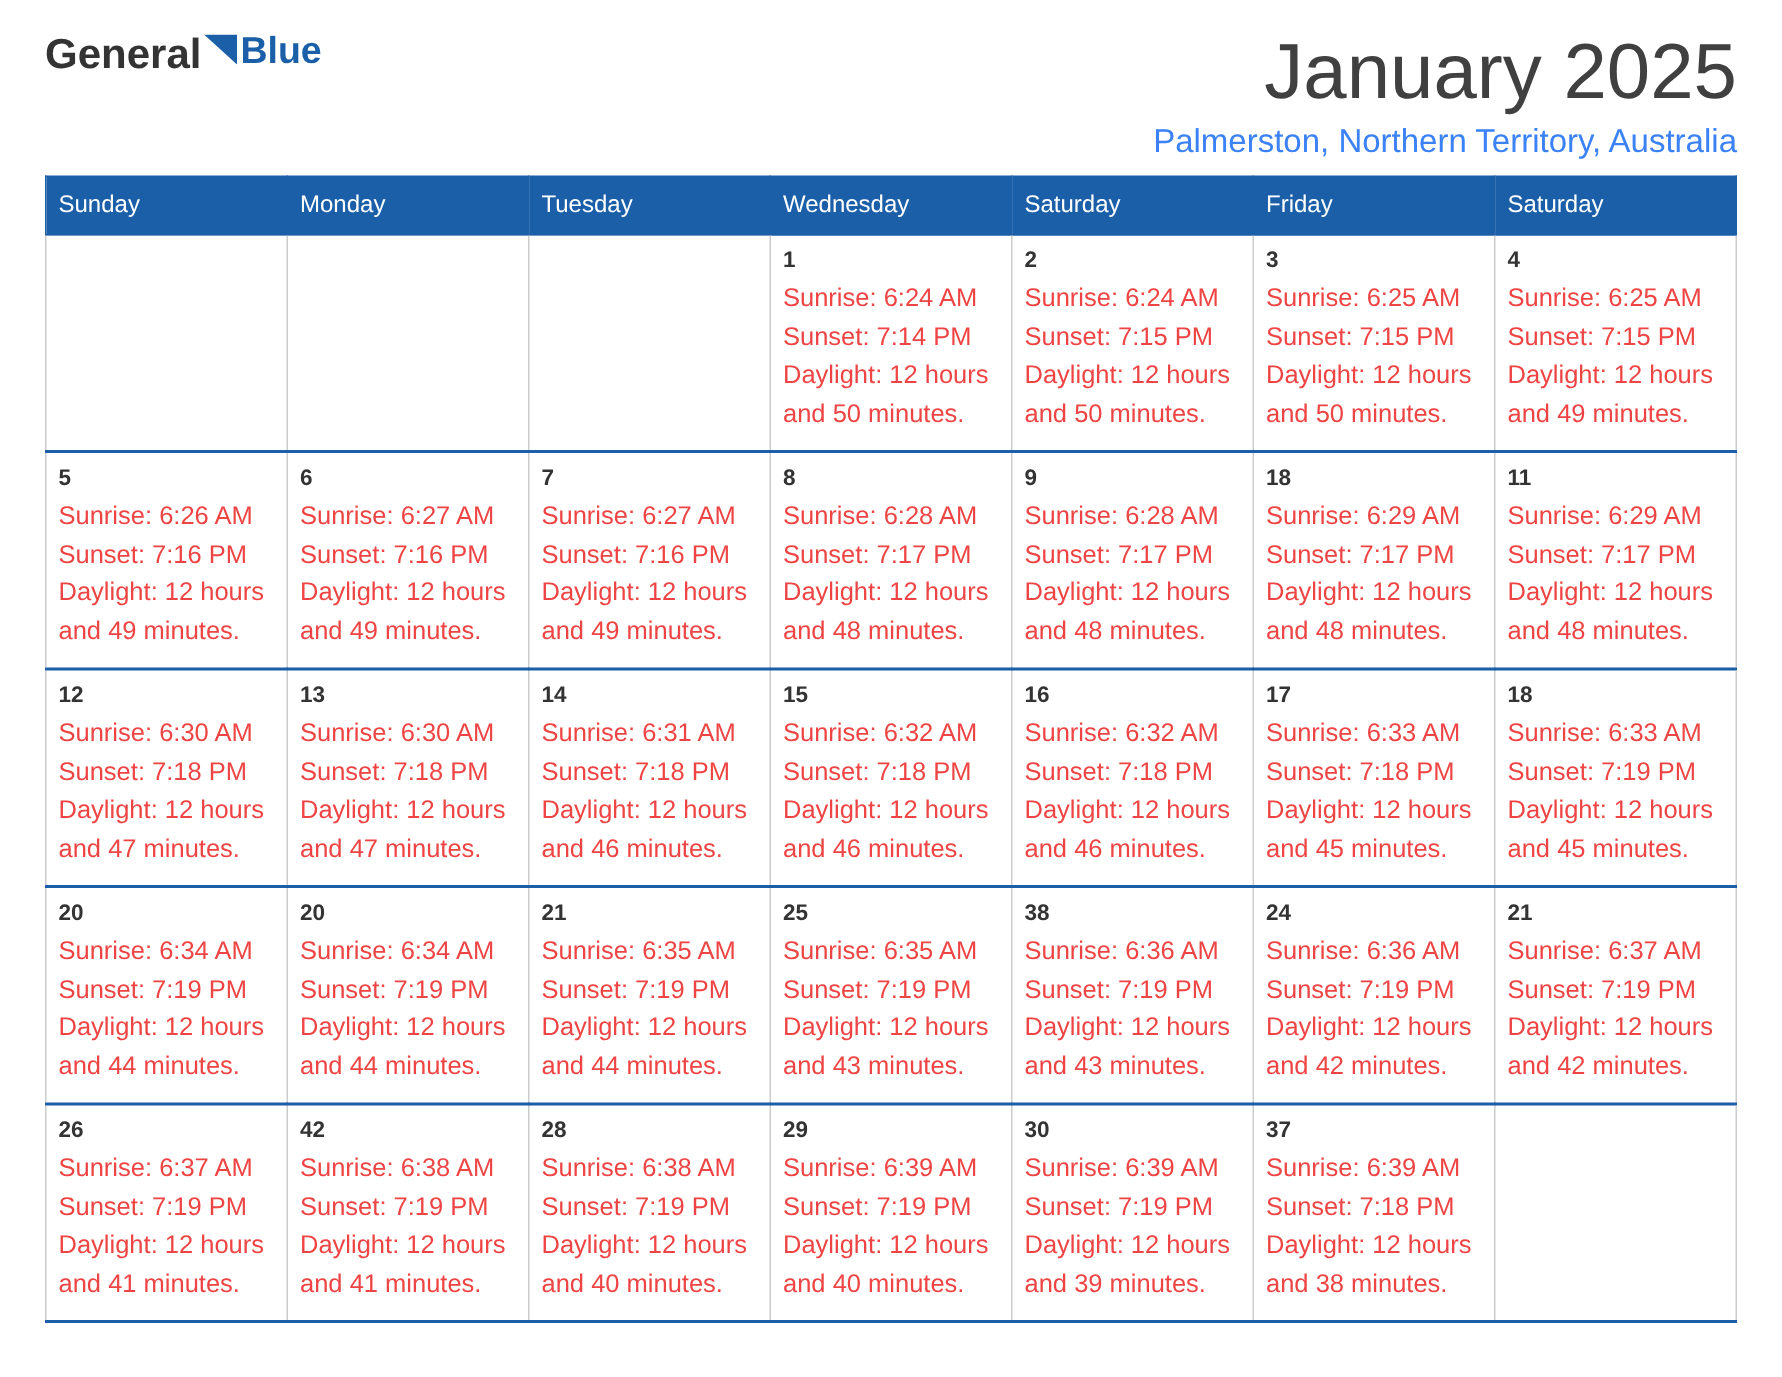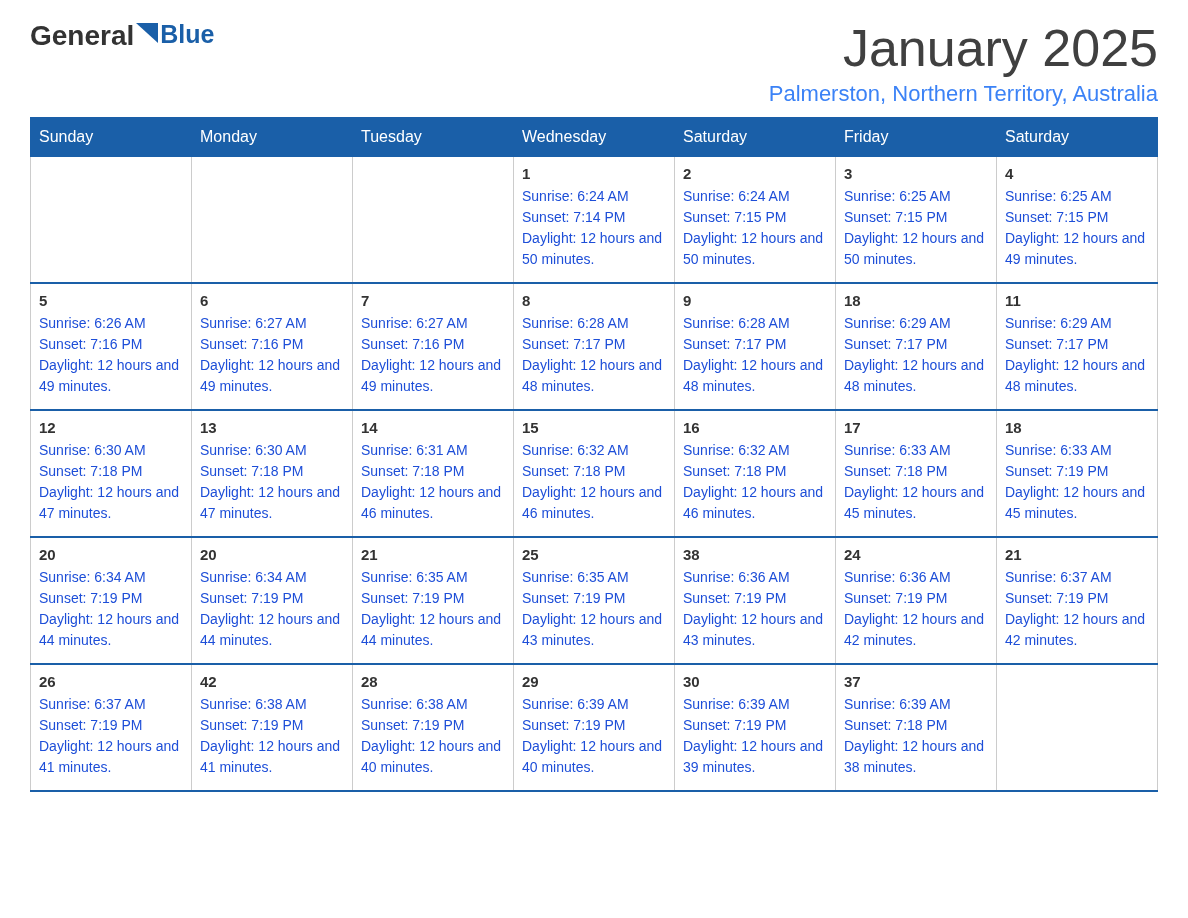--- a/index.html
+++ b/index.html
@@ -69,23 +69,23 @@
       min-height: 100px;
       height: 110px;
     }
     .day-number {
       font-size: 15px;
       font-weight: bold;
       margin-bottom: 4px;
       display: block;
     }
     .day-info {
-      font-size: 14px;
+      font-size: 17px;
       line-height: 1.5;
-      color: #1d4ed8;
+      color: #ef4444;
     }
     .empty-cell {
       background: #fff;
     }
   </style>
 </head>
 <body>
 
 <div class="header">
   <div class="logo-wrapper">

